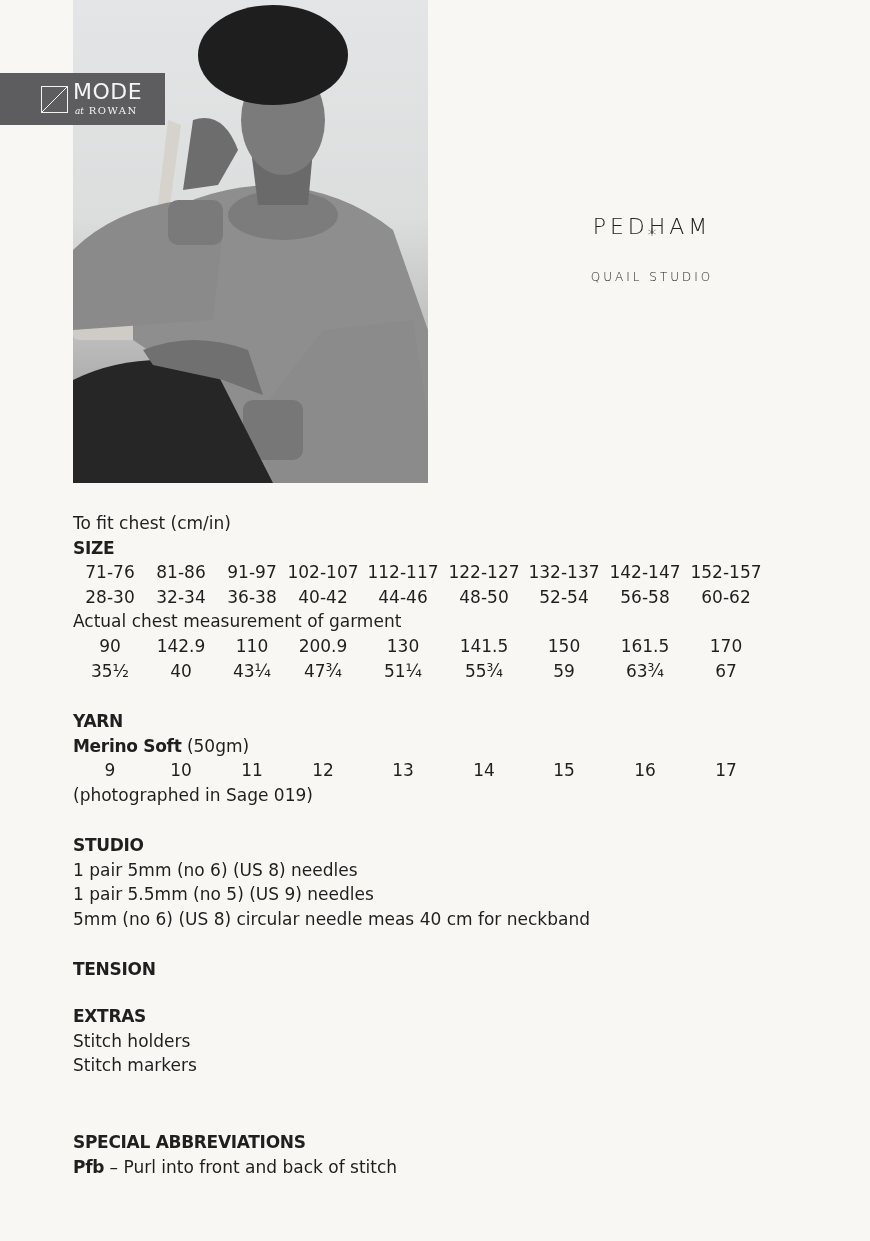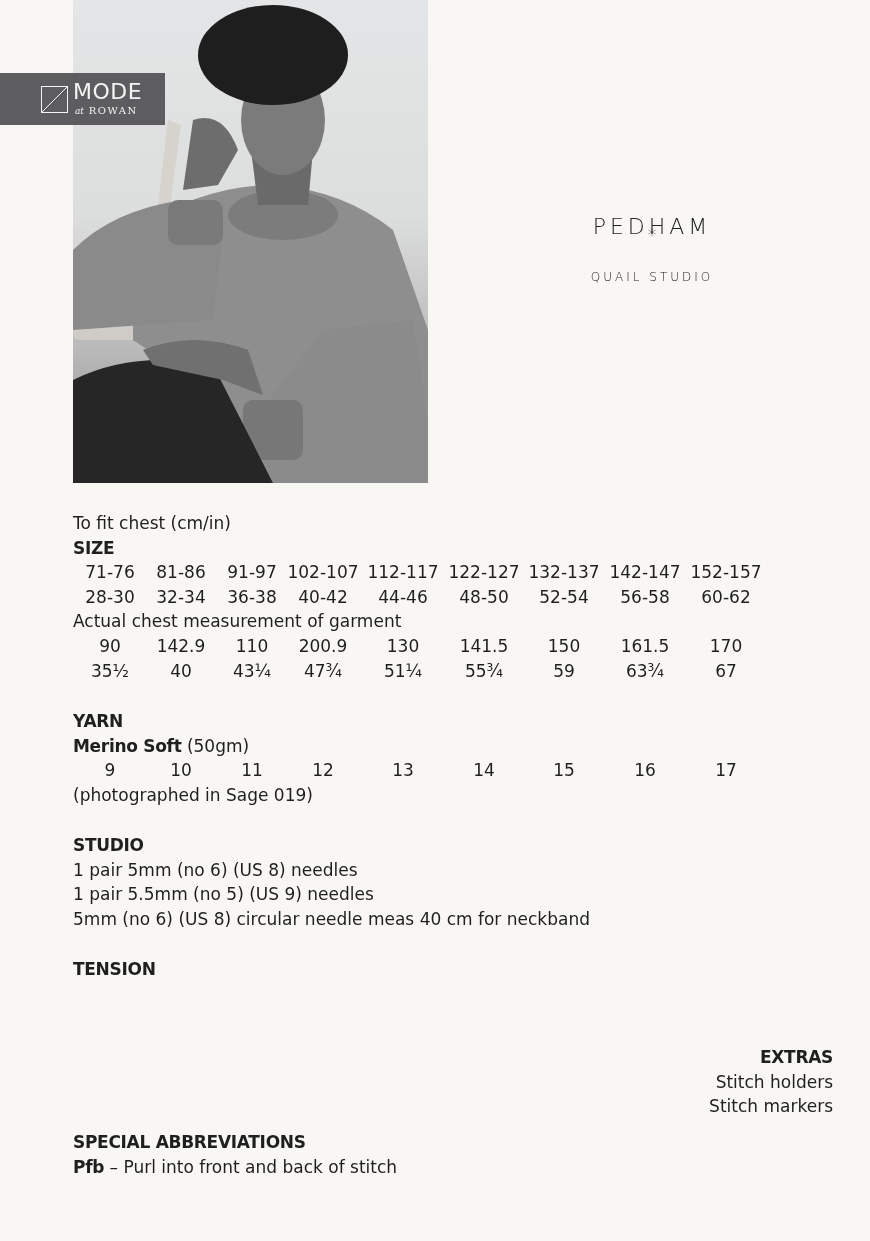--- a/index.html
+++ b/index.html
@@ -160,21 +160,21 @@
   <div class="line h">STUDIO</div>
   <div class="line">1 pair 5mm (no 6) (US 8) needles</div>
   <div class="line">1 pair 5.5mm (no 5) (US 9) needles</div>
   <div class="line">5mm (no 6) (US 8) circular needle meas 40 cm for neckband</div>
 </div>
 
 <div class="section" style="top:957px; width:760px;">
   <div class="line h">TENSION</div>
 </div>
 
-<div class="section" style="top:1045px; width:760px;text-align:right;">
+<div class="section" style="top:1004px; width:760px;">
   <div class="line h">EXTRAS</div>
   <div class="line">Stitch holders</div>
   <div class="line">Stitch markers</div>
 </div>
 
 <div class="section" style="top:1130px; width:760px;">
   <div class="line h">SPECIAL ABBREVIATIONS</div>
   <div class="line"><b class="inline">Pfb</b><span> – Purl into front and back of stitch</span></div>
 </div>
 

